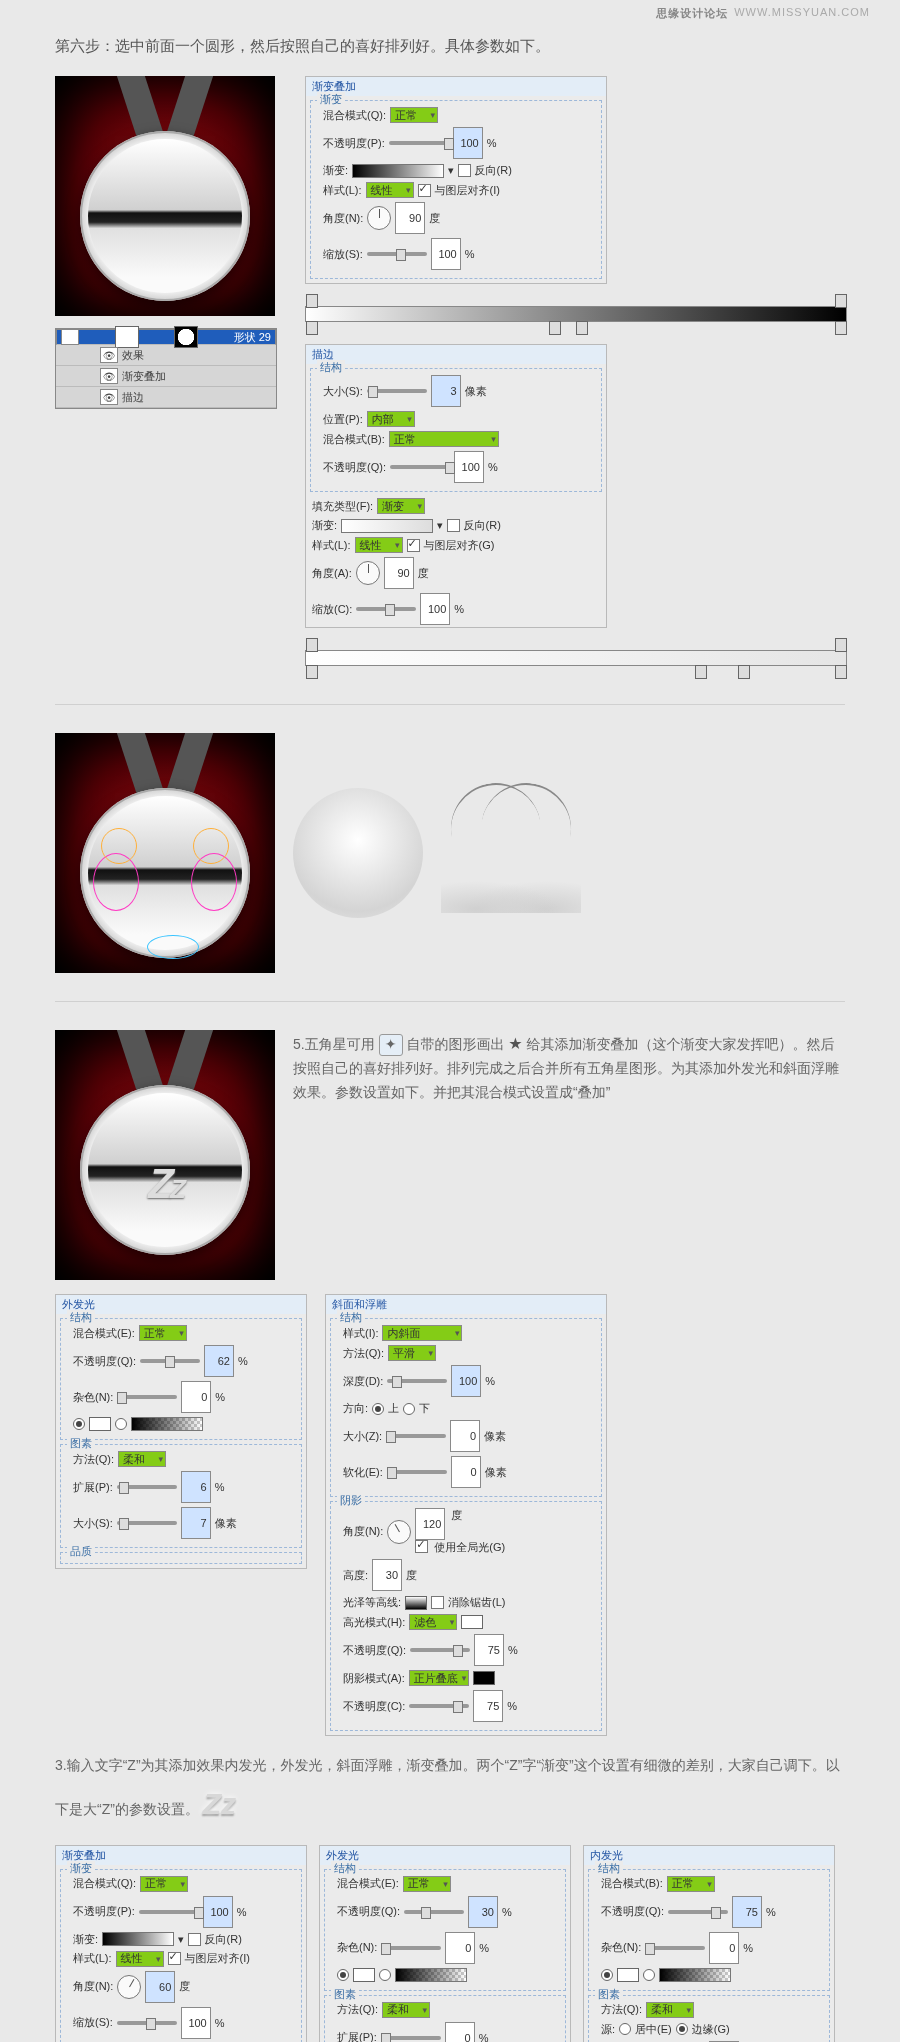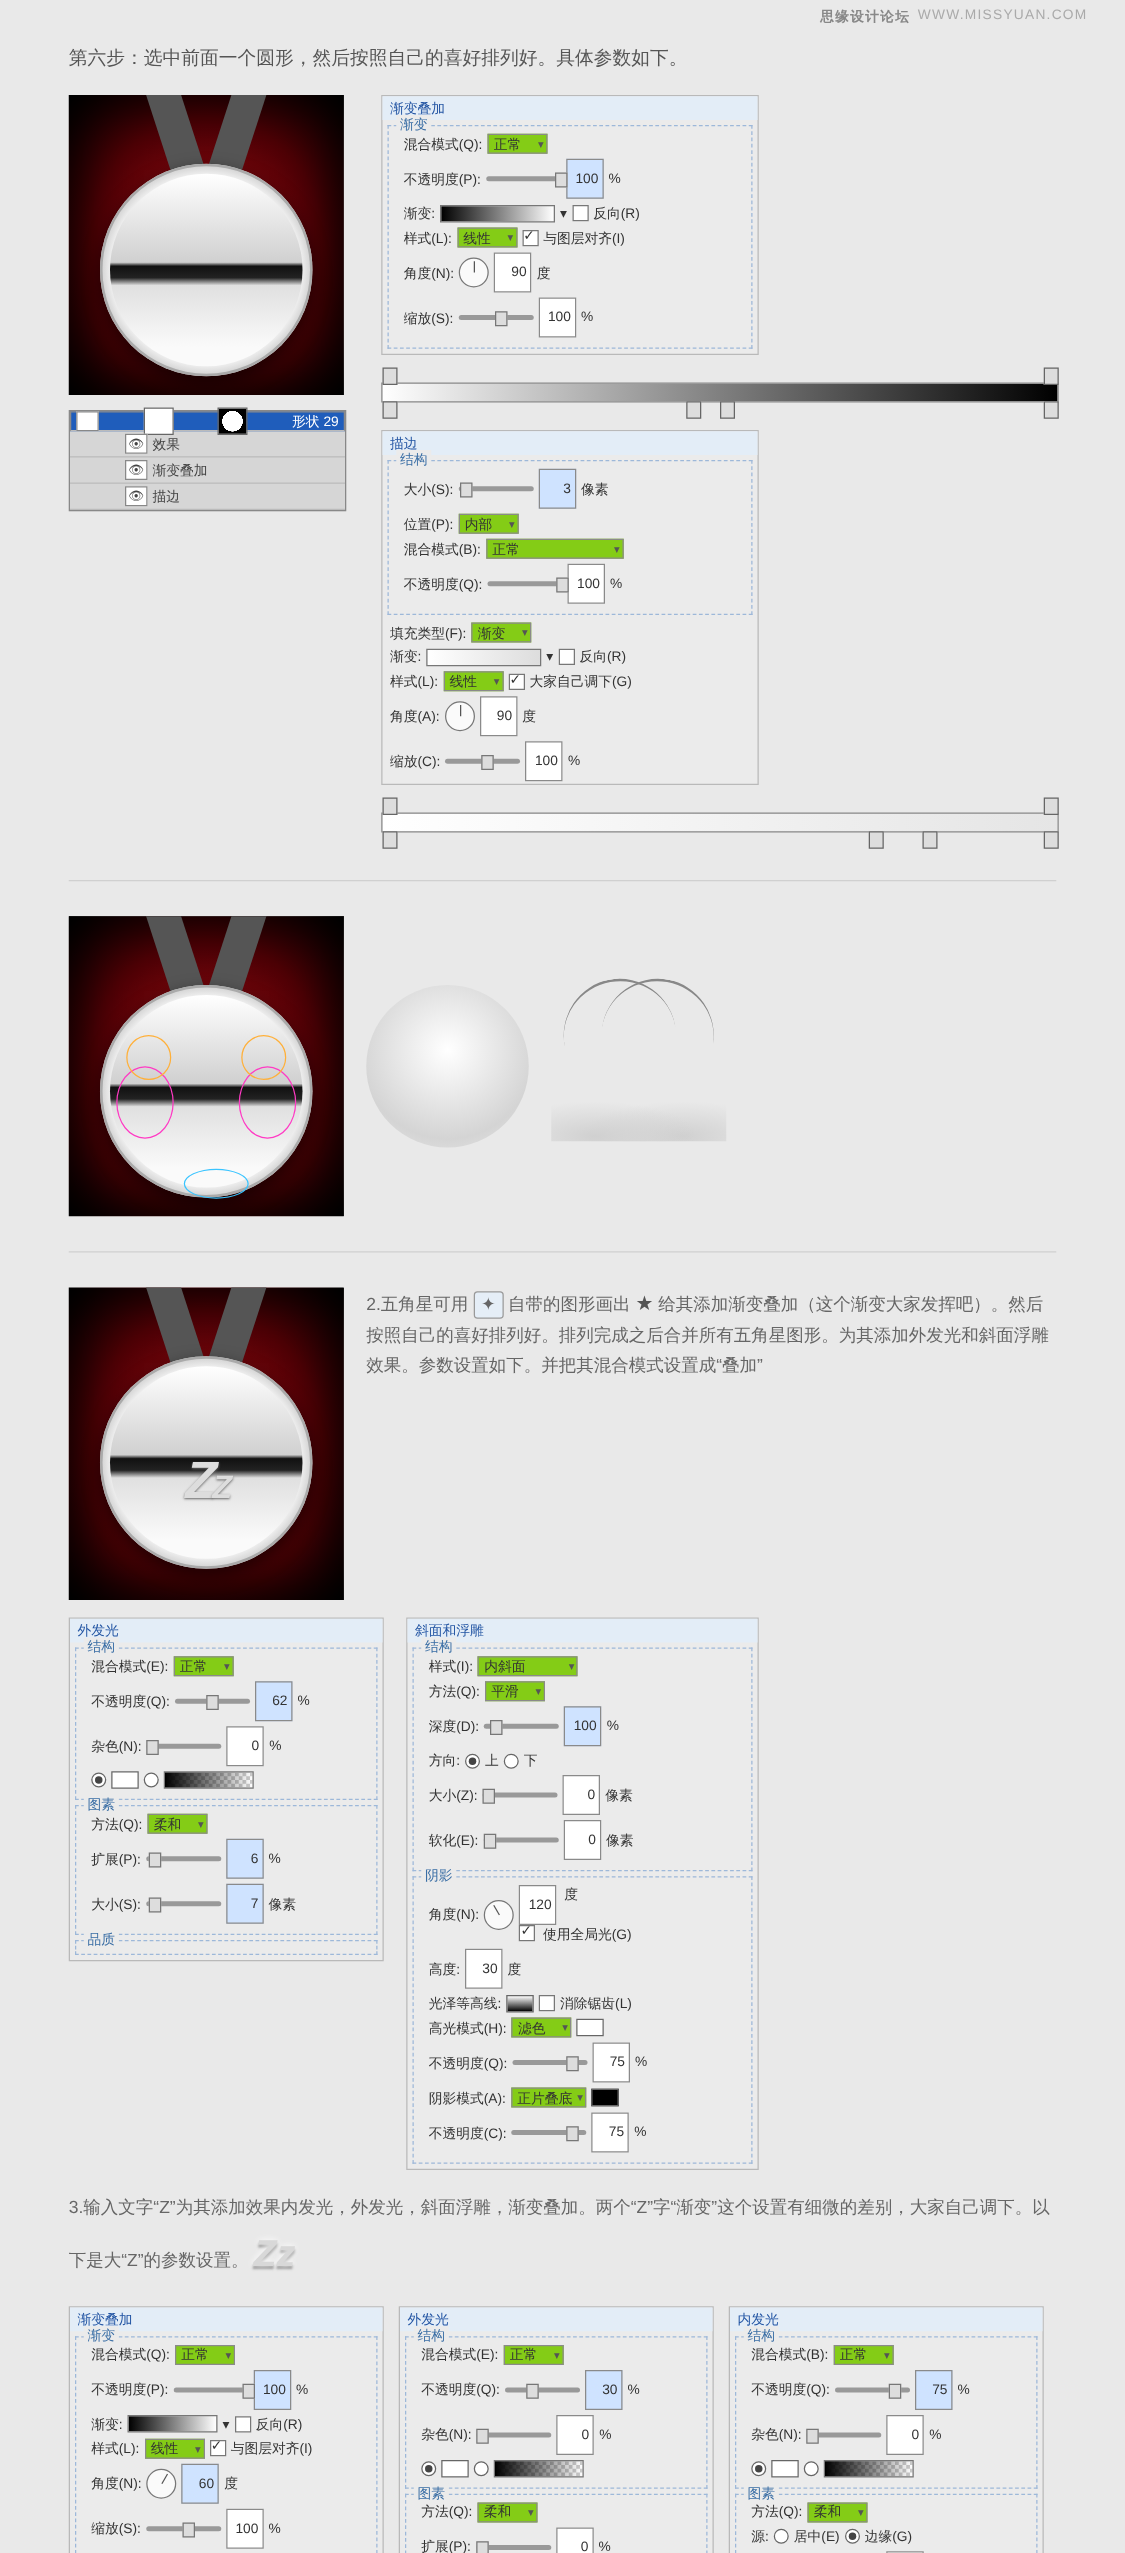--- a/index.html
+++ b/index.html
@@ -381,21 +381,21 @@
           <span class="cb"></span>
           <label>反向(R)</label>
         </div>
         <div class="row">
           <label>样式(L):</label>
           <span class="sel green">
               <span>线性</span>
               <span class="arrow">▾</span>
             </span>
           <span class="cb checked"></span>
-          <label>大家自己调下(G)</label>
+          <label>与图层对齐(G)</label>
         </div>
         <div class="row">
           <label>角度(A):</label>
           <span class="dial" style="--a:0deg"></span>
           <span class="inp">90</span>
           <span>度</span>
         </div>
         <div class="row">
           <label>缩放(C):</label>
           <span class="slider-line">
@@ -445,21 +445,21 @@
 
 <div class="section">
 
   <div class="flex gap18">
     <div class="fig-medal" style="height:250px">
       <div class="medal-ribbon"></div>
       <div class="medal-body"></div>
       <div style="position:absolute;left:50%;top:130px;transform:translateX(-50%);color:#ddd;font-style:italic;font-weight:bold;font-size:42px;text-shadow:0 1px 2px #666;letter-spacing:-4px">Z<span style="font-size:26px">Z</span></div>
     </div>
     <div class="grow" style="font-size:14px;color:#666;line-height:1.7">
-      <span>2.五角星可用</span>
+      <span>5.五角星可用</span>
       <span class="tool-btn">✦</span>
       <span>自带的图形画出</span>
       <span class="star-ico">★</span>
       <span>给其添加渐变叠加（这个渐变大家发挥吧）。然后按照自己的喜好排列好。排列完成之后合并所有五角星图形。为其添加外发光和斜面浮雕效果。参数设置如下。并把其混合模式设置成“叠加”</span>
     </div>
   </div>
 
   <div class="flex gap18" style="margin-top:14px;align-items:flex-start">
 
     <div class="panel" style="width:250px">

